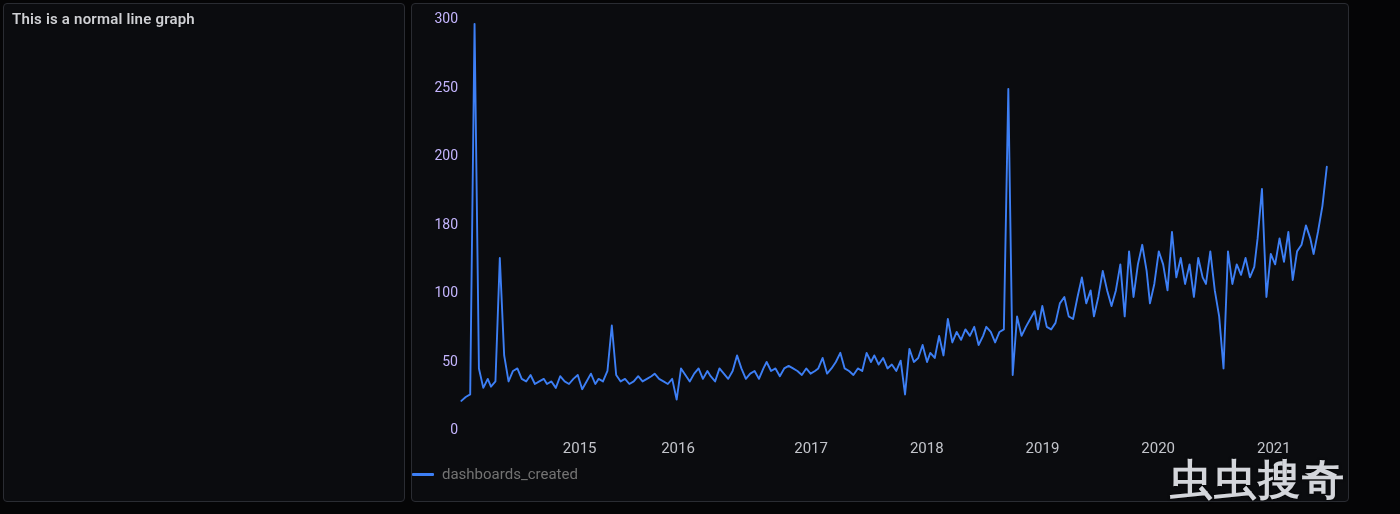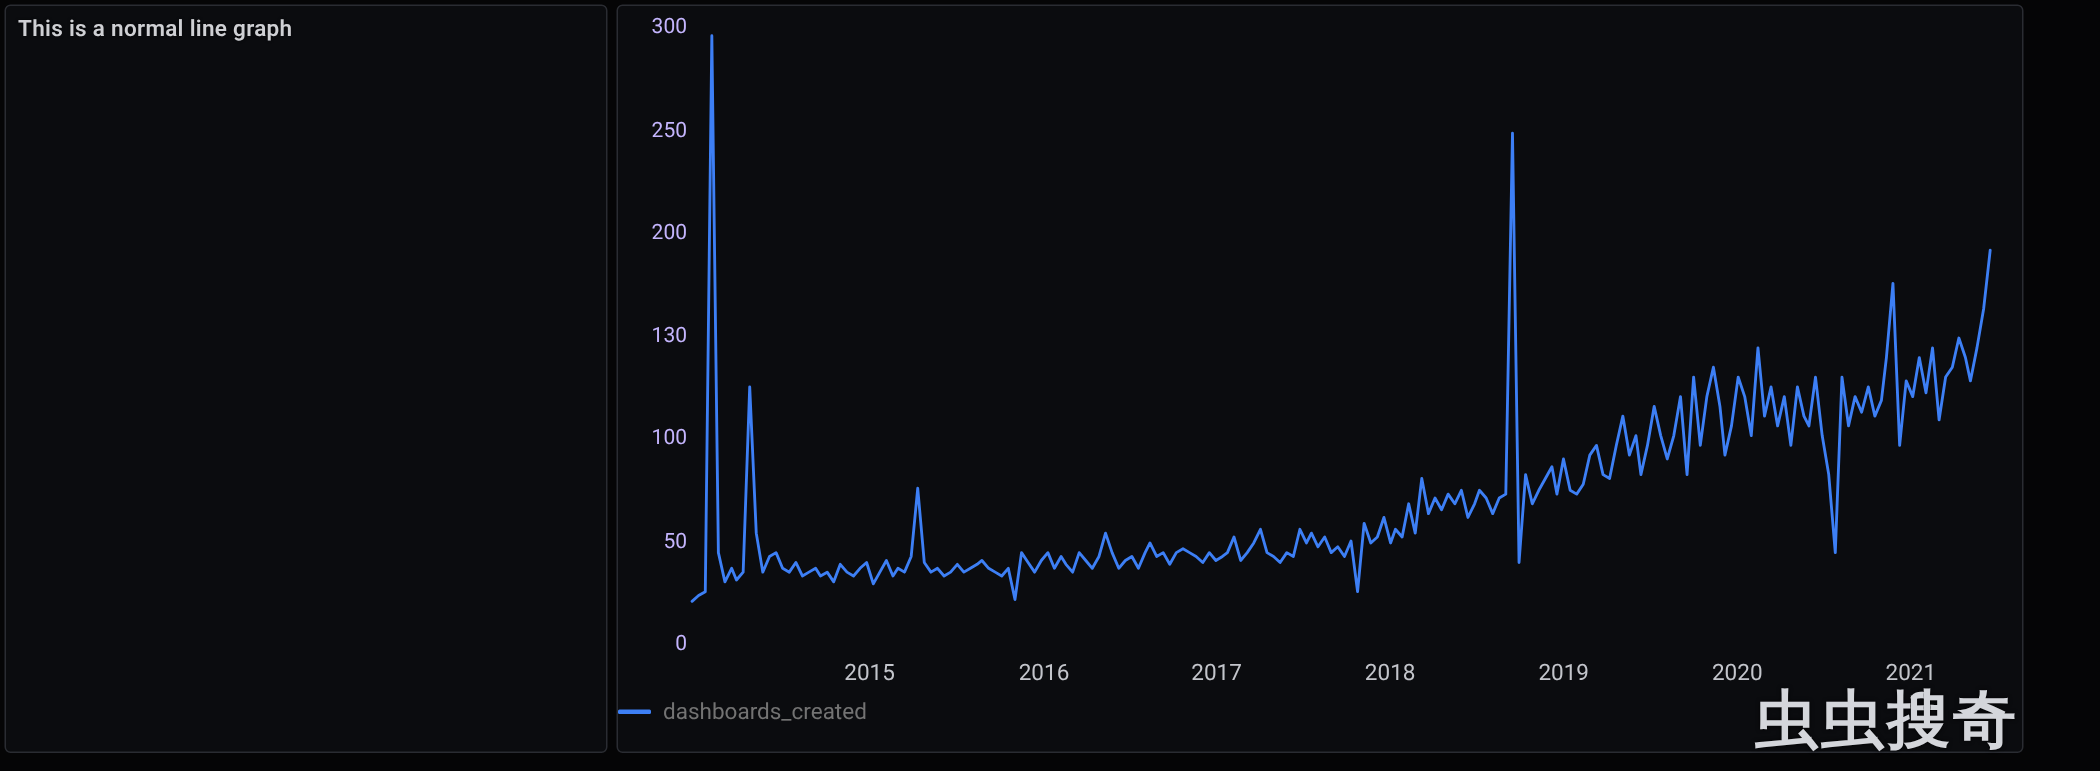--- a/index.html
+++ b/index.html
@@ -62,26 +62,26 @@
   </div>
 
   <div class="panel panel-right">
     <div class="plot" id="plot">
       <svg id="chart-svg" preserveAspectRatio="none" viewBox="0 0 986 499">
           <path d="M52.0 418.1 L56.6 414.0 L61.3 411.3 L65.9 20.9 L70.5 383.9 L75.1 404.4 L79.8 394.9 L83.2 403.1 L87.9 397.6 L92.5 267.5 L97.1 370.2 L101.7 397.6 L106.4 386.6 L111.0 383.9 L115.6 394.9 L120.3 397.6 L124.9 390.8 L129.5 400.3 L134.1 397.6 L138.8 394.9 L142.2 400.3 L146.9 397.6 L151.5 404.4 L156.1 392.1 L160.8 397.6 L165.4 400.3 L170.0 394.9 L174.6 390.8 L179.3 405.8 L183.9 397.6 L188.5 389.4 L193.1 400.3 L196.6 394.9 L201.2 397.6 L205.9 386.6 L210.5 338.7 L215.1 390.8 L219.8 397.6 L224.4 394.9 L229.0 400.3 L233.6 397.6 L238.3 392.1 L242.9 397.6 L247.5 394.9 L252.2 392.1 L255.6 389.4 L260.3 394.9 L264.9 397.6 L269.5 400.3 L274.1 394.9 L278.8 416.8 L283.4 383.9 L288.0 390.8 L292.6 397.6 L297.3 389.4 L301.9 383.9 L306.5 394.9 L311.2 386.6 L314.6 392.1 L319.3 397.6 L323.9 383.9 L328.5 389.4 L333.1 394.9 L337.8 386.6 L342.4 370.2 L347.0 383.9 L351.7 394.9 L356.3 389.4 L360.9 386.6 L365.5 394.9 L370.2 383.9 L373.6 377.1 L378.3 386.6 L382.9 383.9 L387.5 392.1 L392.1 383.9 L396.8 381.2 L401.4 383.9 L406.0 386.6 L410.7 390.8 L415.3 383.9 L419.9 389.4 L424.5 386.6 L428.0 383.9 L432.6 372.9 L437.3 389.4 L441.9 383.9 L446.5 377.1 L451.2 367.5 L455.8 383.9 L460.4 386.6 L465.0 390.8 L469.7 383.9 L474.3 386.6 L478.9 367.5 L483.5 377.1 L487.0 370.2 L491.6 379.8 L496.3 372.9 L500.9 383.9 L505.5 379.8 L510.2 386.6 L514.8 375.7 L519.4 411.3 L524.0 363.3 L528.7 377.1 L533.3 372.9 L537.9 359.2 L542.6 377.1 L546.0 367.5 L550.7 372.9 L555.3 349.6 L559.9 370.2 L564.5 331.8 L569.2 356.5 L573.8 345.5 L578.4 353.8 L583.0 342.8 L587.7 349.6 L592.3 340.1 L596.9 359.2 L601.6 349.6 L605.0 340.1 L609.7 345.5 L614.3 356.5 L618.9 345.5 L623.5 342.8 L628.2 89.4 L632.8 390.8 L637.4 329.1 L642.1 349.6 L646.7 340.1 L651.3 331.8 L655.9 323.6 L659.4 342.8 L664.0 318.1 L668.7 340.1 L673.3 342.8 L677.9 335.9 L682.5 315.4 L687.2 308.6 L691.8 329.1 L696.4 331.8 L701.1 308.6 L705.7 288.0 L710.3 315.4 L714.9 301.7 L718.4 329.1 L723.0 308.6 L727.7 281.2 L732.3 301.7 L736.9 318.1 L741.5 301.7 L746.2 274.3 L750.8 329.1 L755.4 260.6 L760.1 308.6 L764.7 274.3 L769.3 253.7 L773.9 281.2 L777.4 315.4 L782.0 294.9 L786.7 260.6 L791.3 274.3 L795.9 301.7 L800.6 240.1 L805.2 288.0 L809.8 267.5 L814.4 294.9 L819.1 274.3 L823.7 308.6 L828.3 267.5 L832.9 288.0 L836.4 294.9 L841.0 260.6 L845.7 301.7 L850.3 329.1 L854.9 383.9 L859.6 260.6 L864.2 294.9 L868.8 274.3 L873.4 285.3 L878.1 267.5 L882.7 288.0 L887.3 277.0 L890.8 246.9 L895.4 194.8 L900.1 308.6 L904.7 263.3 L909.3 274.3 L913.9 246.9 L918.6 271.6 L923.2 240.1 L927.8 290.7 L932.4 260.6 L937.1 253.7 L941.7 233.2 L946.3 246.9 L949.8 263.3 L954.4 240.1 L959.1 212.6 L963.7 171.5 " class="series" stroke="#3d7ff5"></path>
         </svg>
     <div class="ytick" style="top: 425px;">0</div>
         <div class="ytick" style="top: 356.5px;">50</div>
         <div class="ytick" style="top: 288px;">100</div>
-        <div class="ytick" style="top: 219.5px;">130</div>
+        <div class="ytick" style="top: 219.5px;">180</div>
         <div class="ytick" style="top: 151px;">200</div>
         <div class="ytick" style="top: 82.5px;">250</div>
         <div class="ytick" style="top: 14px;">300</div>
         <div class="xtick" style="left: 167.696px;">2015</div>
-        <div class="xtick" style="left: 284px; text-align: right;">2016</div>
+        <div class="xtick" style="left: 266px; text-align: right;">2016</div>
         <div class="xtick" style="left: 399.089px;">2017</div>
         <div class="xtick" style="left: 514.785px;">2018</div>
         <div class="xtick" style="left: 630.481px;">2019</div>
         <div class="xtick" style="left: 746.177px;">2020</div>
         <div class="xtick" style="left: 861.873px;">2021</div>
       </div>
     <div class="legend">
       <span class="legend-swatch" id="legend-swatch" style="background: rgb(61, 127, 245);"></span>
       <span>dashboards_created</span>
     </div>

